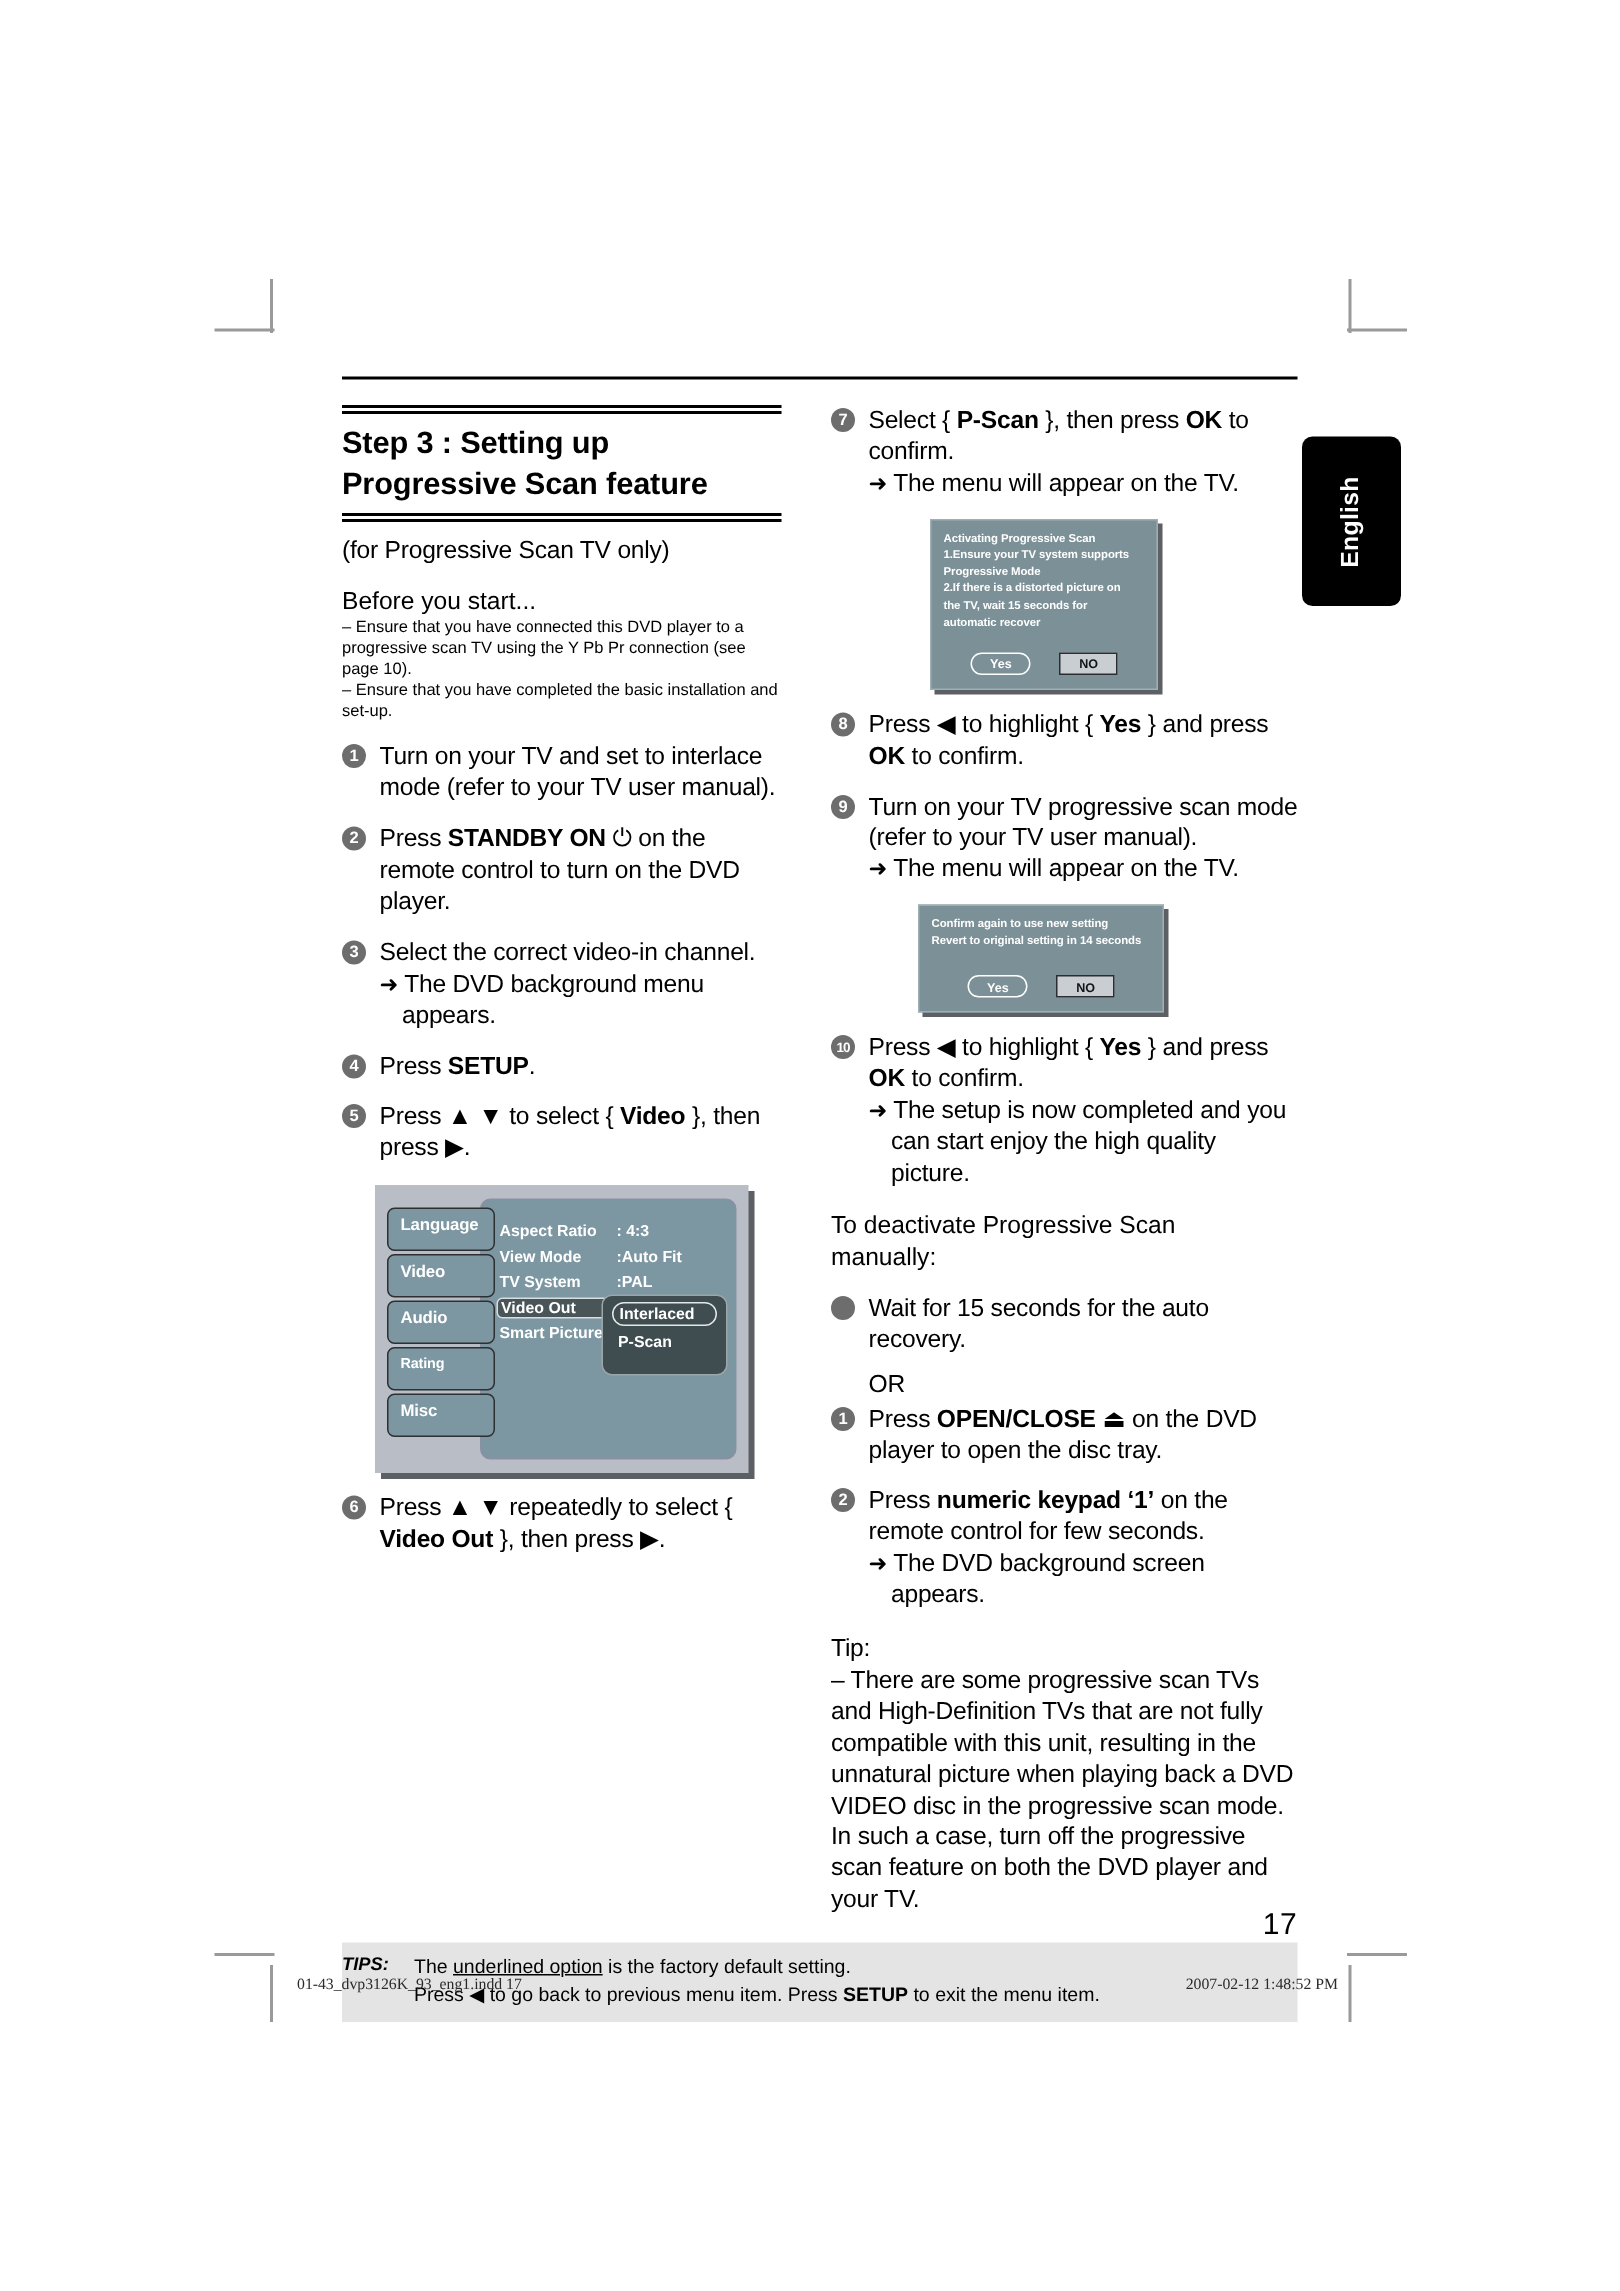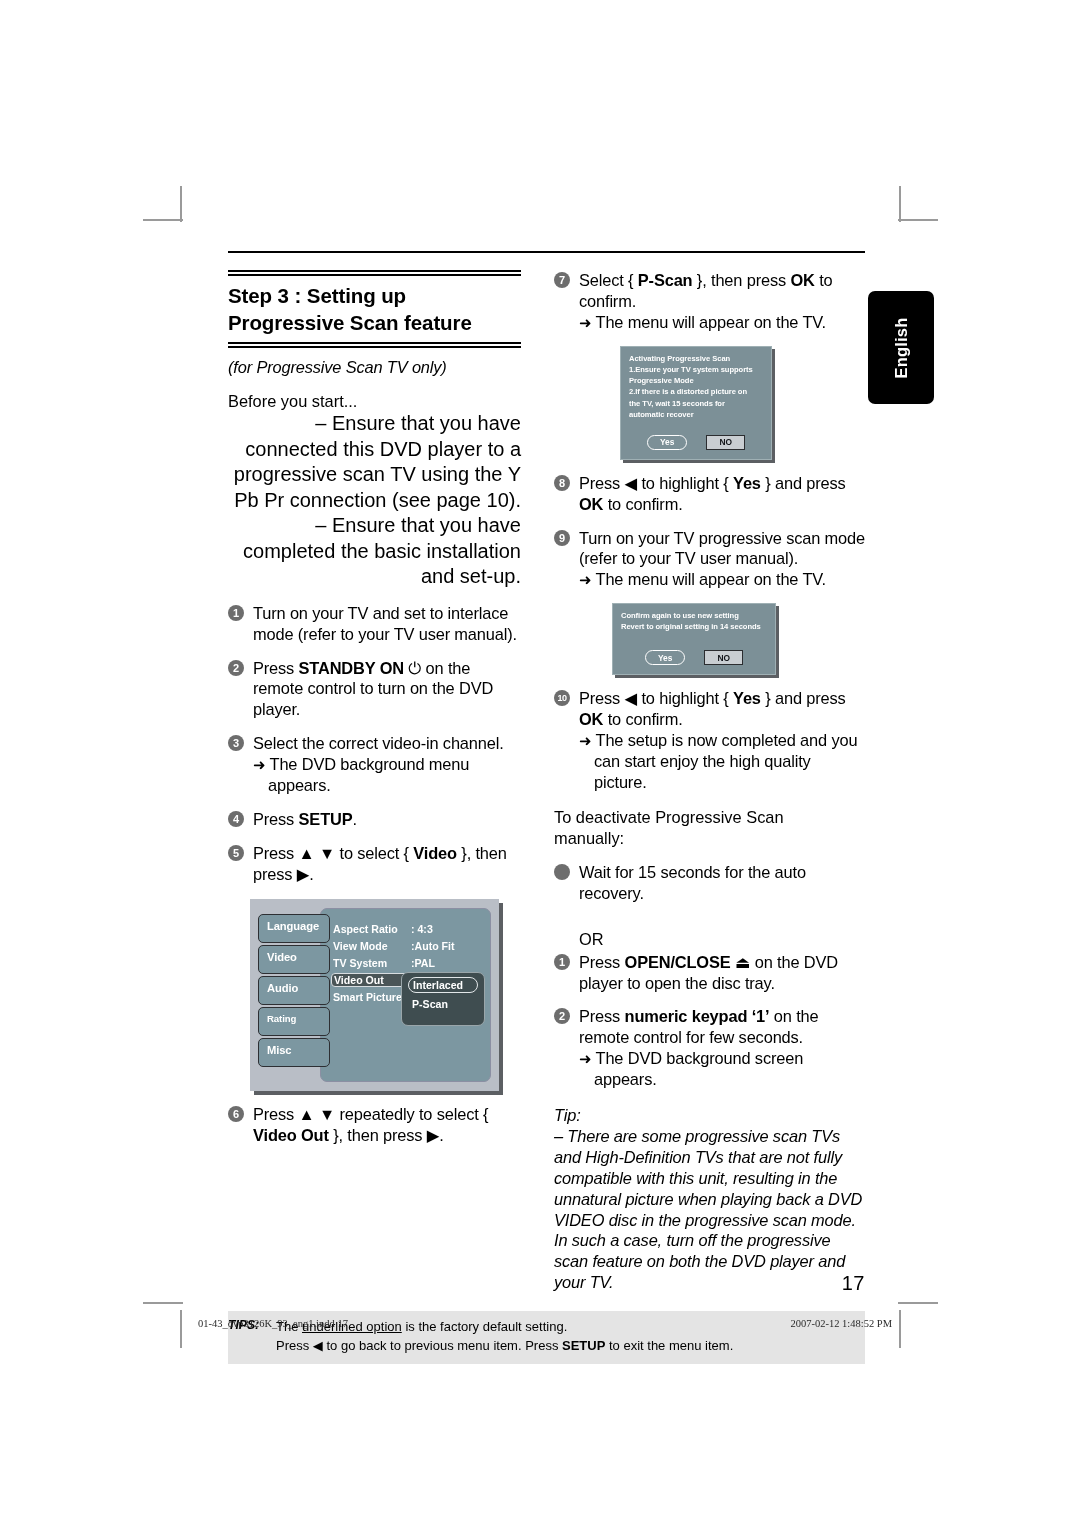--- a/index.html
+++ b/index.html
@@ -93,24 +93,24 @@
     margin-top: 6px;
     margin-bottom: 9px;
   }
 
   
   .para {
     font-size: 16.4px;
     line-height: 1.275;
     letter-spacing: -0.15px;
   }
-  .ital { font-style: italic; }
+  .ital { }
   .bold { font-weight: bold; }
   .sub-h { font-size: 16.4px; font-weight: normal; margin-top: 14px; }
-  .dash-line { font-size: 20px; line-height: 1.275; text-align: right; }
+  .dash-line { font-size: 11px; line-height: 1.275; }
 
   
   .step {
     position: relative;
     padding-left: 25px;
     margin-top: 13px;
     font-size: 16.4px;
     line-height: 1.275;
     letter-spacing: -0.15px;
   }
@@ -471,21 +471,21 @@
       <div class="sub-h" style="line-height:1.28">
         <span>To deactivate Progressive Scan</span><br>
         <span>manually:</span>
       </div>
 
       <div class="step">
         <span class="num dot"></span>
         <span>Wait for 15 seconds for the auto recovery.</span>
       </div>
 
-      <div class="sub-h" style="margin-top:26px;padding-left:25px">OR</div>
+      <div class="sub-h" style="margin-top:10px;padding-left:25px">OR</div>
 
       <div class="step" style="margin-top:3px">
         <span class="num">1</span><span>Press </span><span class="bold">OPEN/CLOSE</span><span> ⏏</span><span> on the DVD player to open the disc tray.</span>
       </div>
 
       <div class="step">
         <span class="num">2</span><span>Press </span><span class="bold">numeric keypad ‘1’</span><span> on the remote control for few seconds.</span>
         <span class="arrow-line"><span class="ar">➜</span> <span>The DVD background screen appears.</span></span>
       </div>
 

